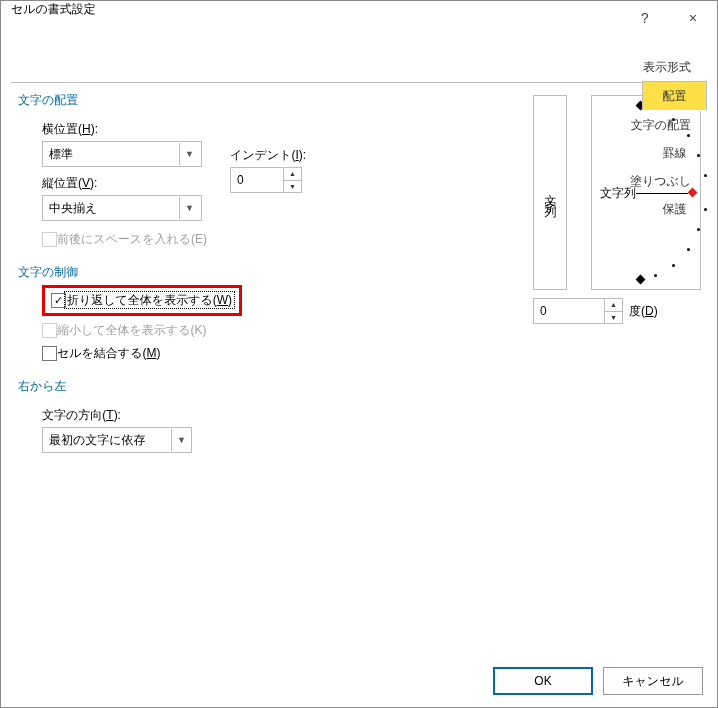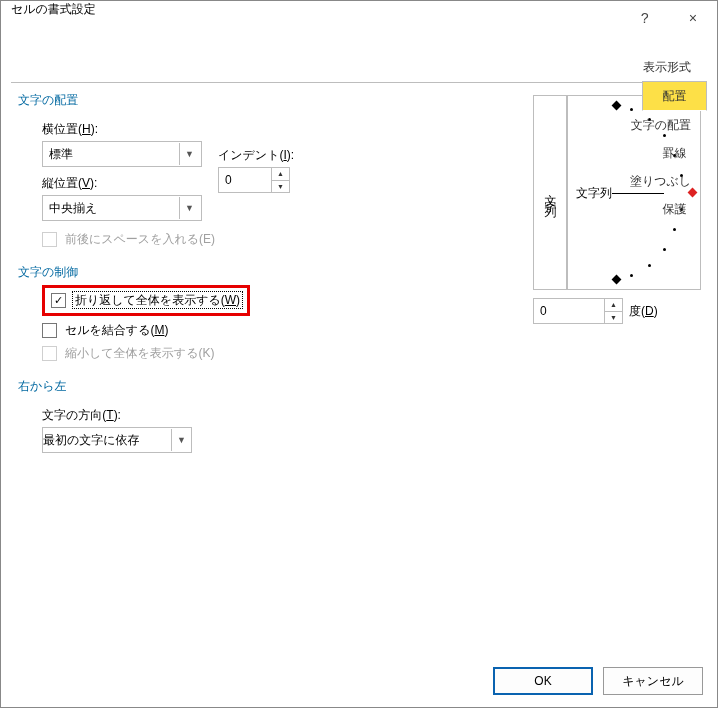--- a/index.html
+++ b/index.html
@@ -102,21 +102,21 @@
     border-left:1px solid #bdbdbd;
     display:flex;
     align-items:center;
     justify-content:center;
     color:#555;
     font-size:9px;
   }
   .row{
     display:flex;
     align-items:flex-start;
-    gap:16px;
+    gap:28px;
   }
   .indent-block{
     margin-top:0px;
   }
   .spinner{
     display:inline-flex;
     align-items:center;
     border:1px solid #bdbdbd;
     height:26px;
     width:72px;
@@ -138,21 +138,21 @@
     align-items:center;
     justify-content:center;
     font-size:7px;
     color:#333;
   }
   .spin-btns div:first-child{border-bottom:1px solid #bdbdbd;}
 
   .chk{
     display:flex;
     align-items:center;
-    gap:8px;
+    gap:0;
     margin:6px 0;
   }
   .chk-box{
     width:15px;height:15px;border:1px solid #767676;
     display:flex;align-items:center;justify-content:center;
     font-size:11px;color:#000;background:#fff;
   }
   .chk.disabled .chk-box{border-color:#cfcfcf;color:#cfcfcf;}
   .chk.disabled span{color:#a0a0a0;}
   .u{text-decoration:underline;}
@@ -168,21 +168,21 @@
 
   
   .direction{
     position:absolute;
     right:6px;
     top:8px;
     width:168px;
   }
   .dir-arc-wrap{
     display:flex;
-    gap:0;
+    gap:24px;
     height:195px;
     margin-top:6px;
   }
   .vert-box{
     width:34px;
     border:1px solid #bdbdbd;
     display:flex;
     align-items:center;
     justify-content:center;
     writing-mode:vertical-rl;
@@ -243,20 +243,21 @@
     background:#fdfdfd;
     display:flex;align-items:center;justify-content:center;
   }
   .btn.primary{ border:2px solid #0a63b0; }
   .small-sel{
     display:inline-flex;
     align-items:center;
     border:1px solid #bdbdbd;
     height:26px;
     width:150px;
+    padding-left:6px;
     justify-content:space-between;
   }
   .small-sel .arrow{
     width:20px;height:22px;border-left:1px solid #bdbdbd;
     display:flex;align-items:center;justify-content:center;font-size:9px;color:#555;
   }
 </style>
 </head>
 <body>
 
@@ -324,27 +325,27 @@
       <div class="hl-red">
         <div class="chk" style="margin:0">
           <div class="chk-box">✓</div>
           <span>
             <span class="focus-dotted">
               <span>折り返して全体を表示する(</span><span class="u">W</span><span>)</span>
             </span>
           </span>
         </div>
       </div>
+      <div class="chk disabled">
+        <div class="chk-box"></div>
+        <span>縮小して全体を表示する(K)</span>
+      </div>
       <div class="chk">
         <div class="chk-box"></div>
         <span><span>セルを結合する(</span><span class="u">M</span><span>)</span></span>
-      </div>
-      <div class="chk disabled">
-        <div class="chk-box"></div>
-        <span>縮小して全体を表示する(K)</span>
       </div>
     </div>
 
     <div class="group-title">右から左</div>
     <div class="group-body">
       <div class="field-label">
         <span>文字の方向(</span><span class="u">T</span><span>):</span>
       </div>
       <div class="small-sel">
         <span>最初の文字に依存</span>

